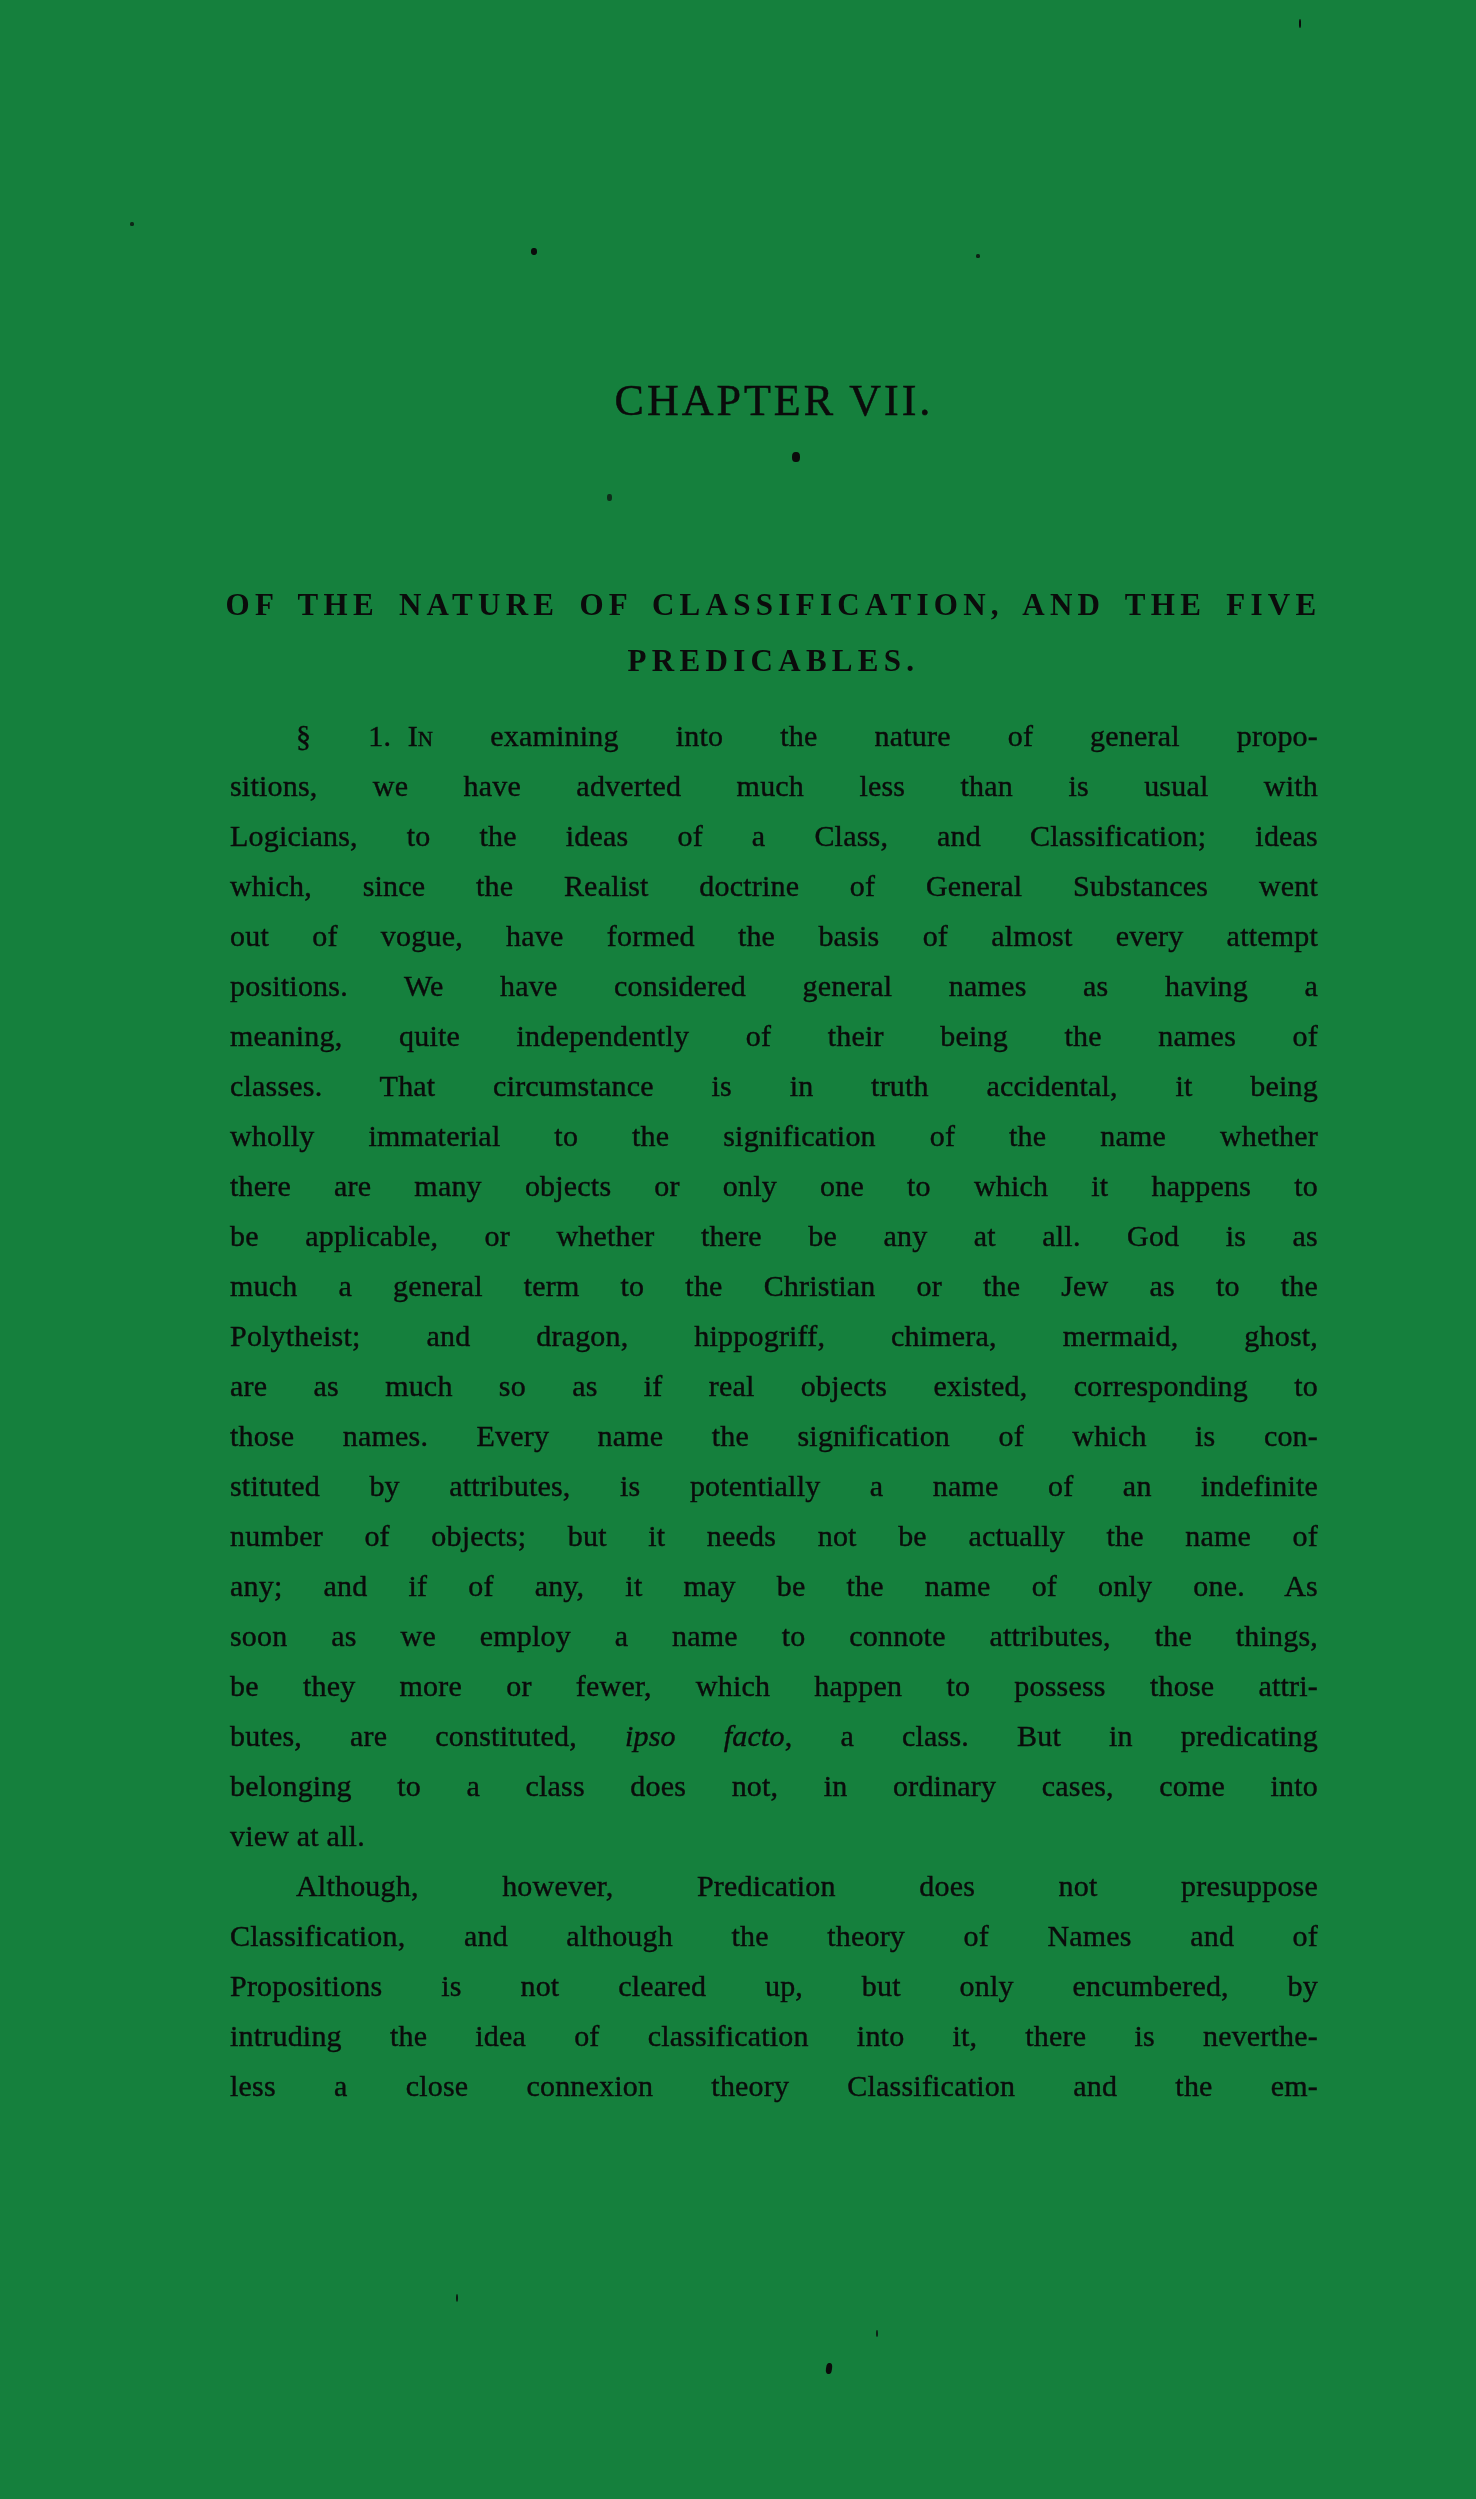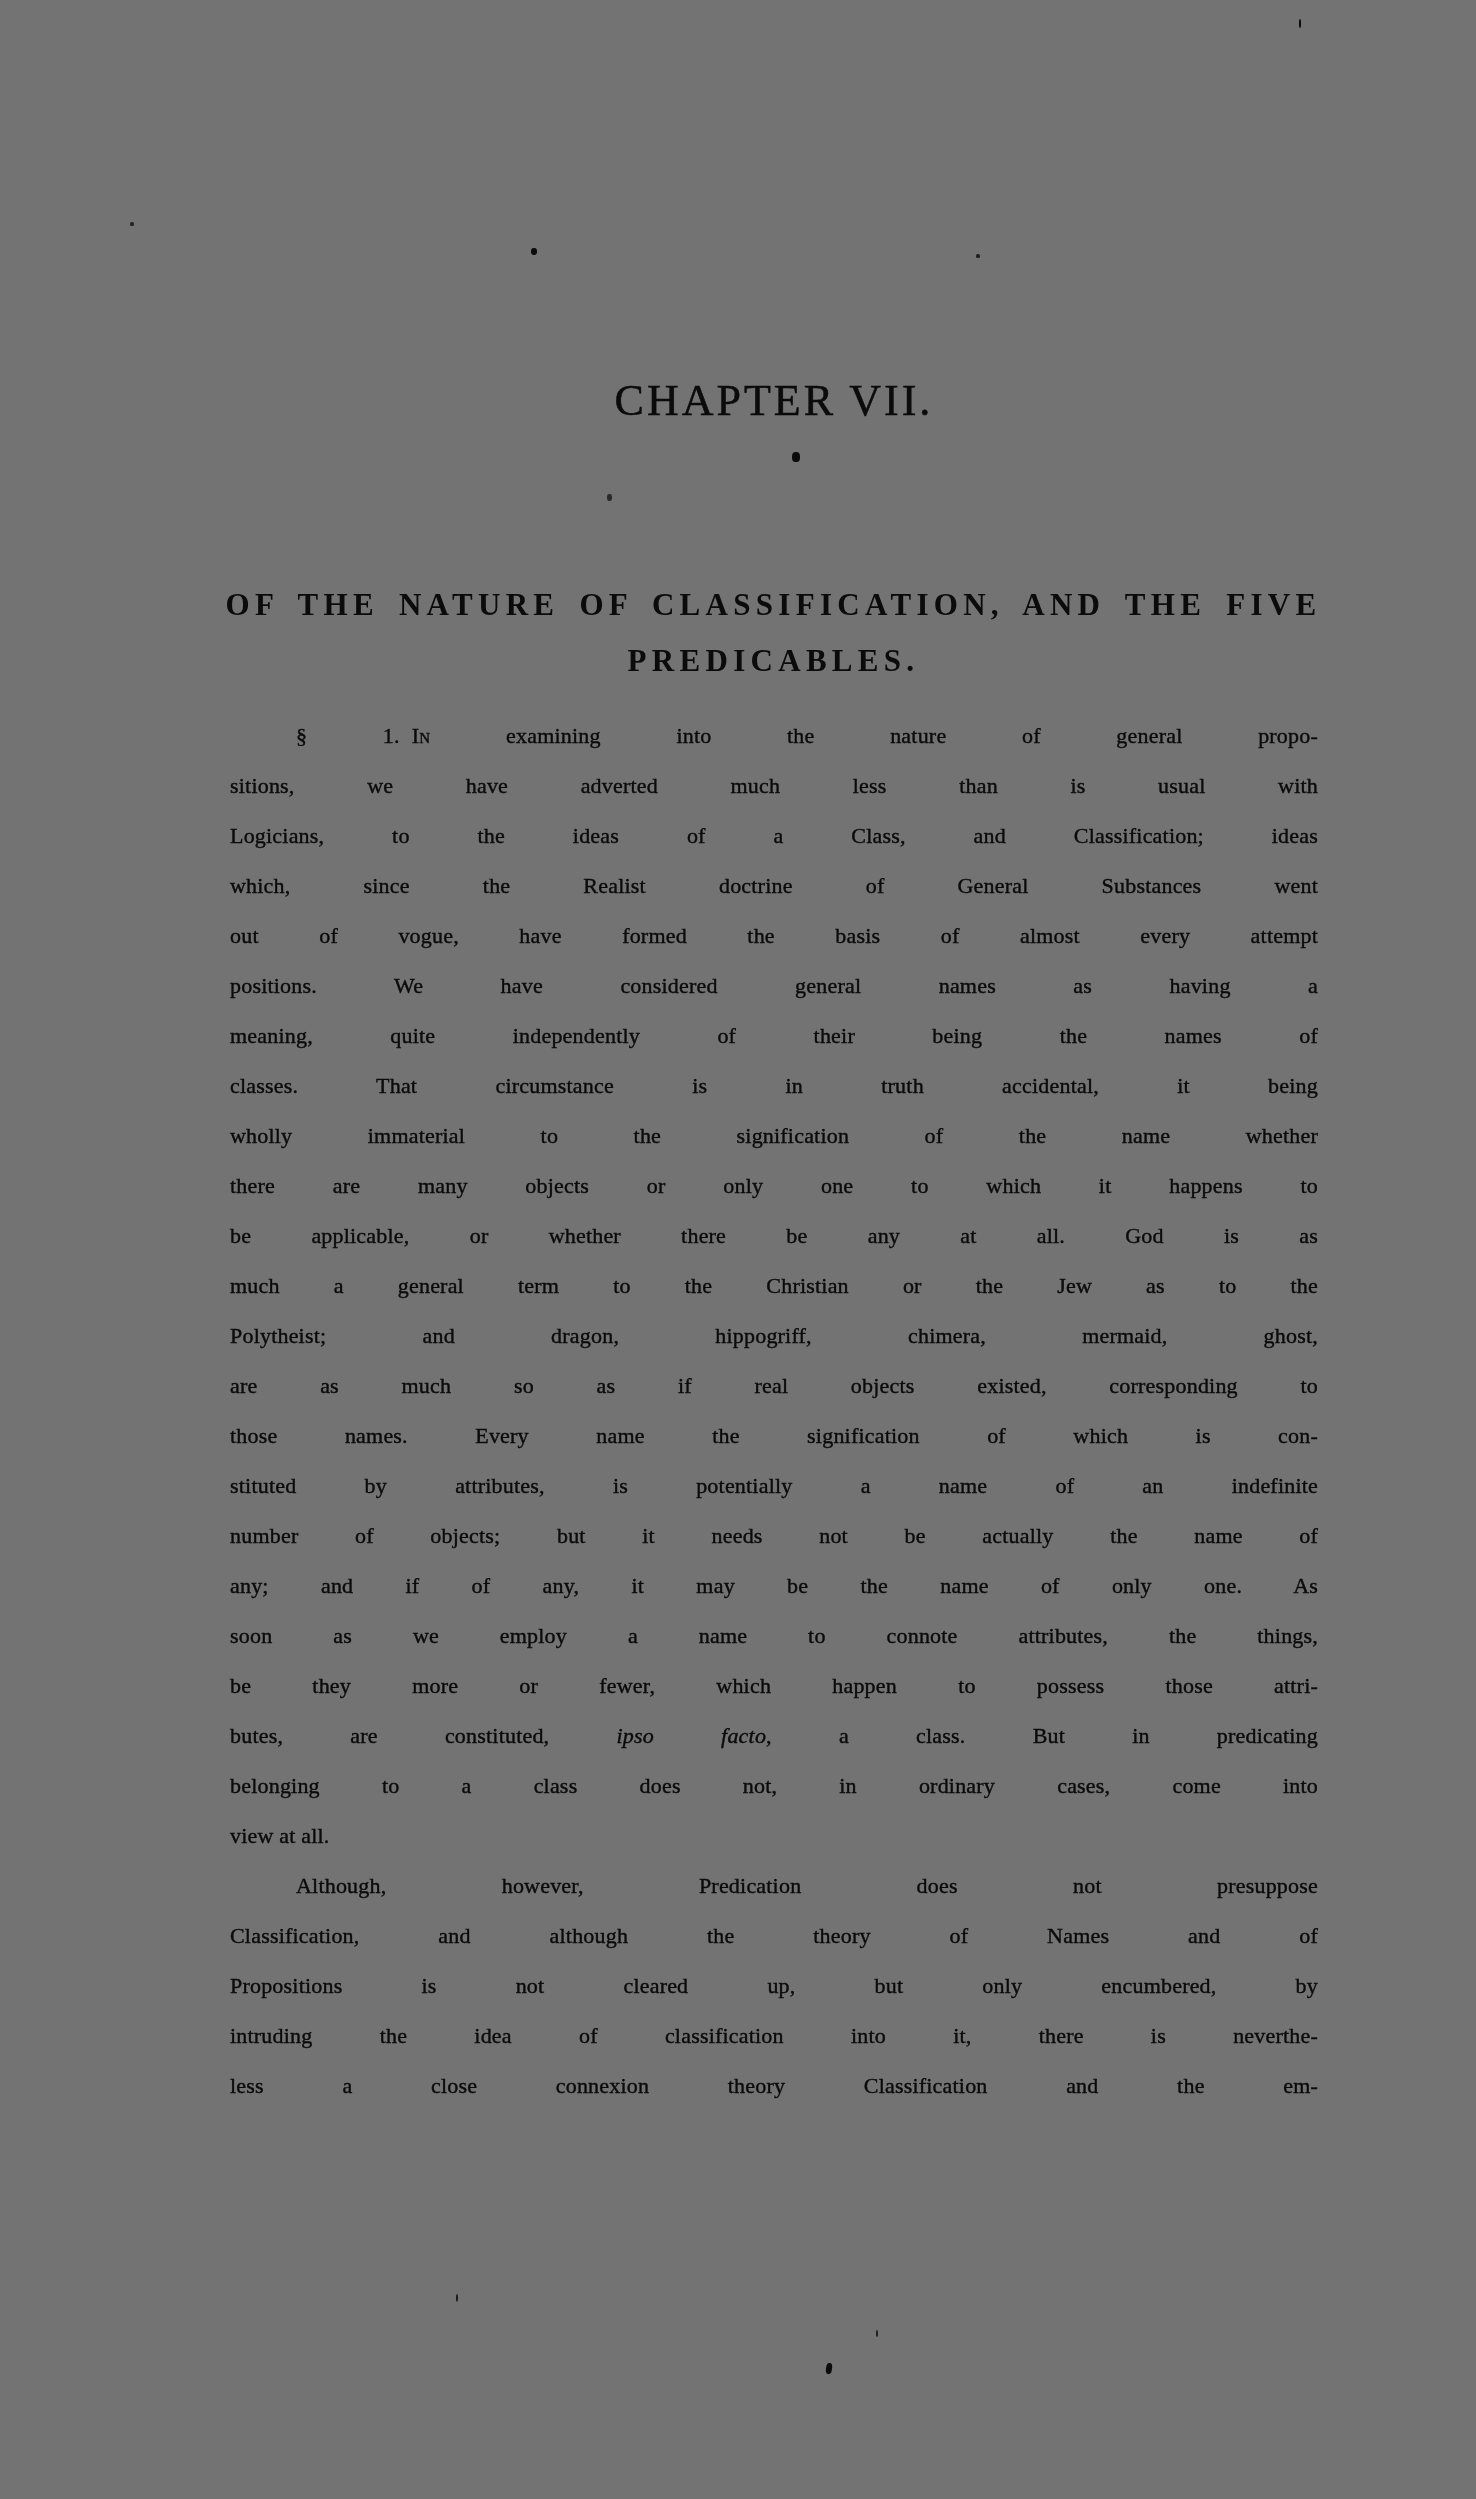--- a/index.html
+++ b/index.html
@@ -1,20 +1,20 @@
 <!DOCTYPE html>
 <html style="font-size:9.4px"><head>
 <meta charset="utf-8">
 <style>
   html, body { margin: 0; padding: 0; background: #e8e8e8; }
   .page {
     position: relative;
     width: 1477px;
     height: 2500px;
-    background: #737373;
+    background: #15803d;
     font-family: "Liberation Serif", "DejaVu Serif", serif;
     color: #0b0b0b;
     overflow: hidden;
   }
   .chapter-title {
     position: absolute;
     top: 379px;
     left: 230px;
     width: 1088px;
     text-align: center;
@@ -36,21 +36,21 @@
     word-spacing: 7px;
     white-space: nowrap;
   }
   .subtitle-1 { top: 589px; }
   .subtitle-2 { top: 645px; font-family: Liberation Serif, serif; }
   .bodytext {
     position: absolute;
     top: 711px;
     left: 230px;
     width: 1088px;
-    font-size: 22px;
+    font-size: 30px;
     line-height: 50px;
     letter-spacing: 0.2px;
     -webkit-text-stroke: 0.4px currentColor;
     text-align: justify;
     text-justify: inter-word;
   }
   .line {
     text-align: justify;
     text-align-last: justify;
     white-space: nowrap; 

